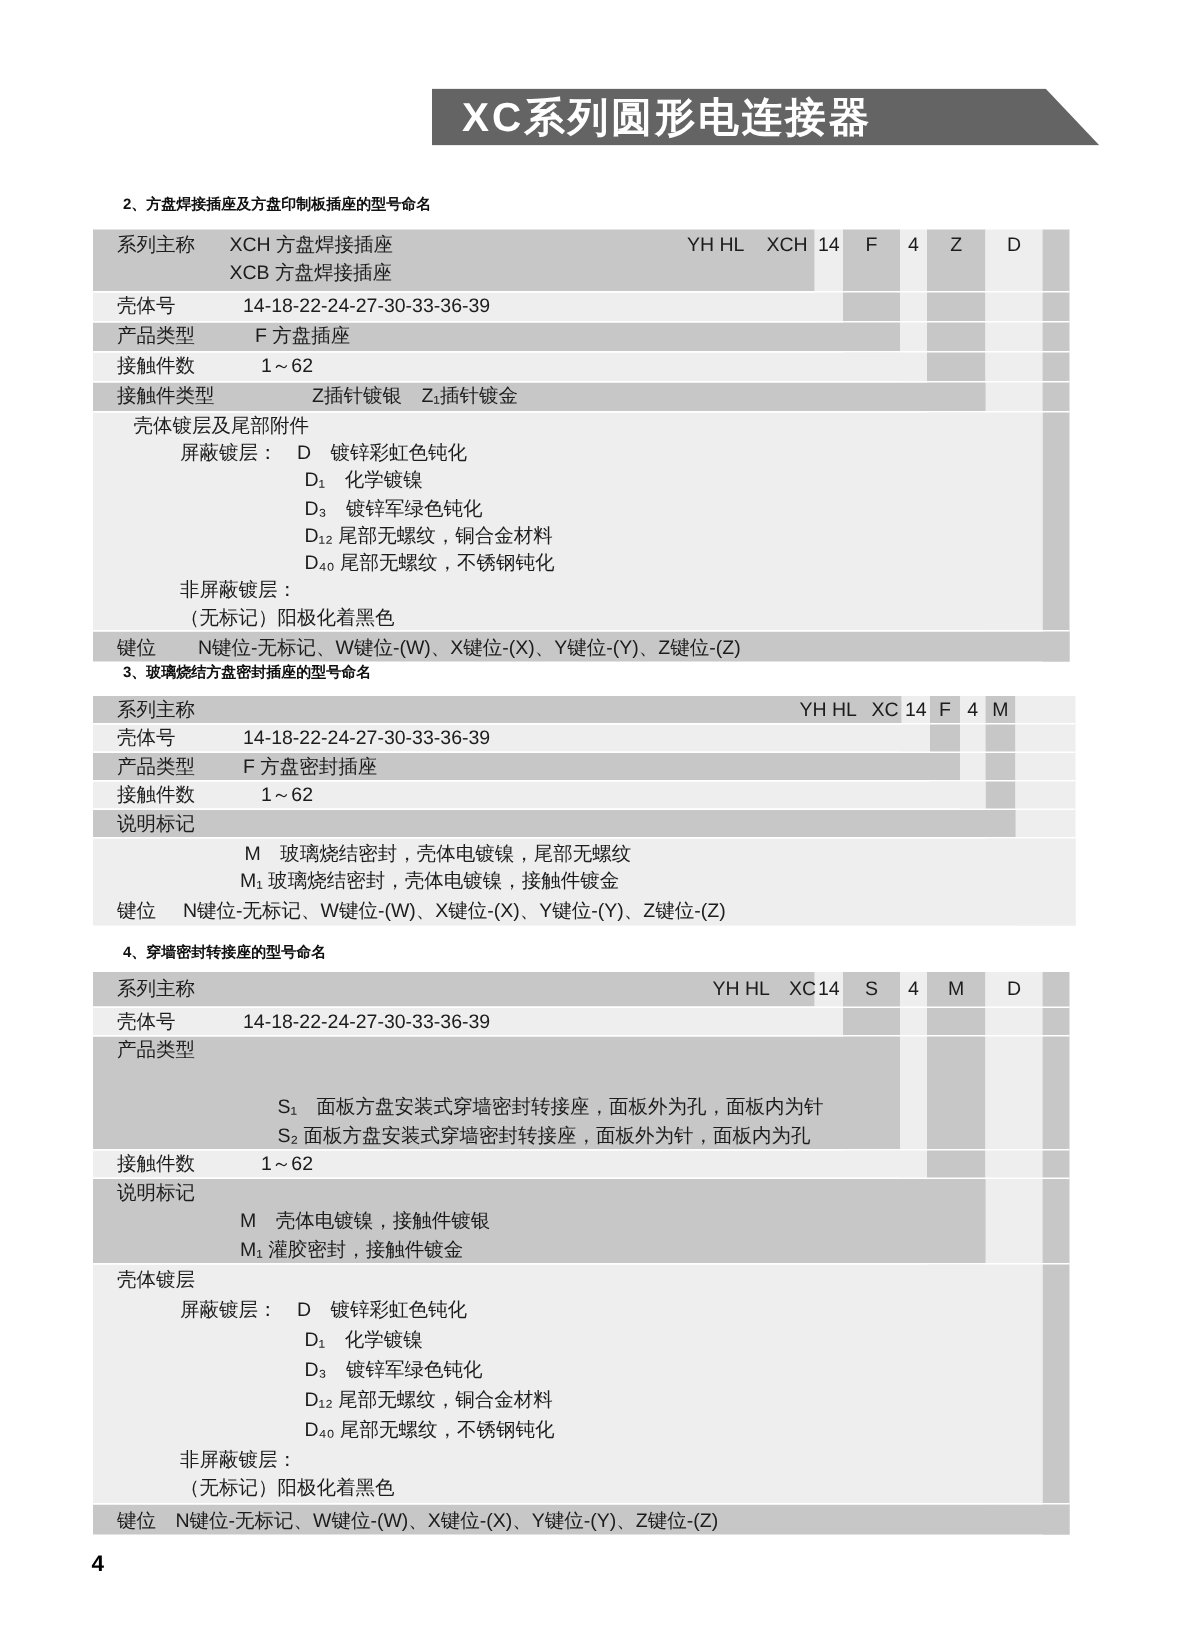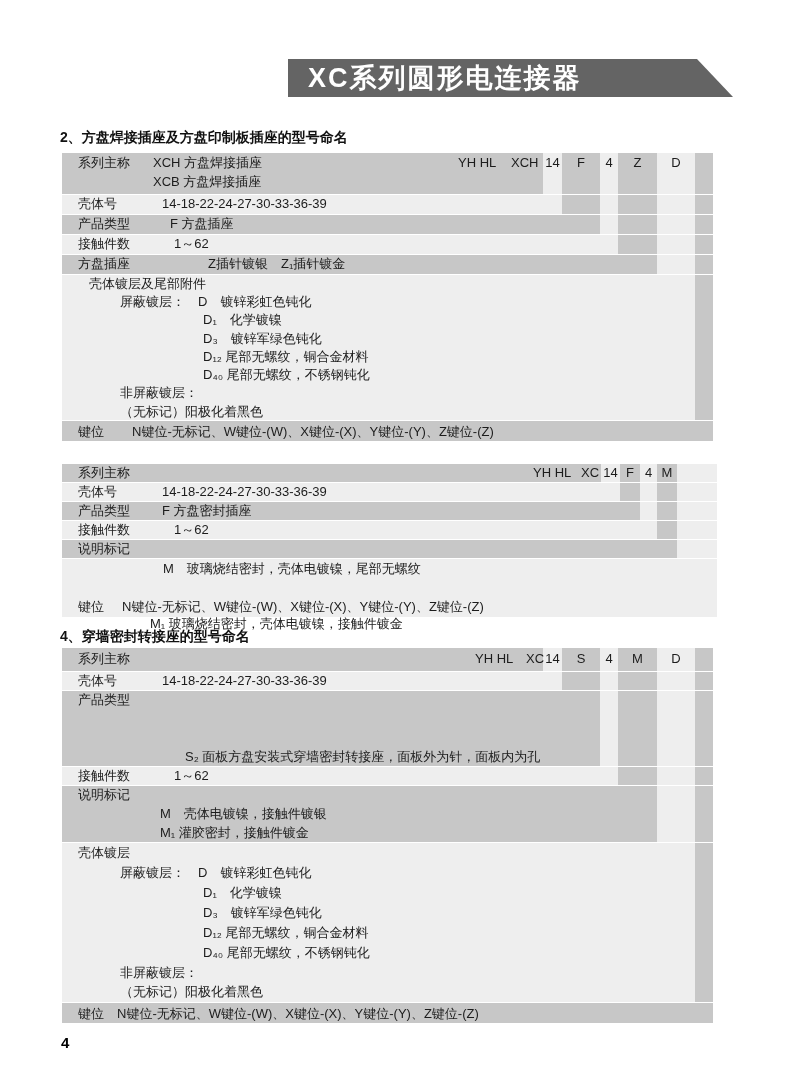--- a/index.html
+++ b/index.html
@@ -5,21 +5,21 @@
   html,body{margin:0;padding:0;background:#dcdcdc;}
   .page{
     position:relative;width:800px;height:1086px;margin:0 auto;
     background:#ffffff;overflow:hidden;
     font-family:"Liberation Sans","DejaVu Sans",sans-serif;color:#1c1c1c;
   }
   .banner{position:absolute;left:288px;top:59px;width:445px;height:38px;
     background:#646464;clip-path:polygon(0 0,409px 0,445px 38px,0 38px);}
   .banner .txt{display:block;padding-left:20px;font-size:27px;font-weight:bold;
     color:#ffffff;line-height:38px;letter-spacing:2px;white-space:nowrap;}
-  .sec-title{position:absolute;left:60px;font-size:14px;font-weight:bold;color:#111;white-space:nowrap;}
+  .sec-title{position:absolute;left:82px;font-size:10px;font-weight:bold;color:#111;white-space:nowrap;}
   .tbl{position:absolute;left:62px;}
   .bar,.strip{position:absolute;}
   .med{background:#c7c7c7;}
   .lt{background:#eeeeee;}
   .sep{position:absolute;background:#ffffff;height:1.5px;z-index:2;}
   .t{position:absolute;font-size:13px;line-height:18px;height:18px;white-space:nowrap;z-index:3;color:#1c1c1c;}
   .tc{text-align:center;}
   .pageno{position:absolute;left:61px;top:1034px;font-size:15px;font-weight:bold;color:#000;}
 </style>
 </head>
@@ -66,35 +66,36 @@
 
     <div class="t" style="left:16px;top:1px;">系列主称</div>
     <div class="t" style="left:91px;top:1px;">XCH 方盘焊接插座</div>
     <div class="t" style="left:91px;top:20px;">XCB 方盘焊接插座</div>
     <div class="t" style="left:16px;top:42px;">壳体号</div>
     <div class="t" style="left:100px;top:42px;">14-18-22-24-27-30-33-36-39</div>
     <div class="t" style="left:16px;top:62px;">产品类型</div>
     <div class="t" style="left:108px;top:62px;">F 方盘插座</div>
     <div class="t" style="left:16px;top:82px;">接触件数</div>
     <div class="t" style="left:112px;top:82px;">1～62</div>
-    <div class="t" style="left:16px;top:102px;">方盘插座</div>
+    <div class="t" style="left:16px;top:102px;">接触件类型</div>
     <div class="t" style="left:146px;top:102px;">Z插针镀银　Z₁插针镀金</div>
     <div class="t" style="left:16px;top:122px;margin-left:11px;">壳体镀层及尾部附件</div>
     <div class="t" style="left:58px;top:140px;">屏蔽镀层：</div>
     <div class="t" style="left:136px;top:140px;">D　镀锌彩虹色钝化</div>
     <div class="t" style="left:141px;top:158px;">D₁　化学镀镍</div>
     <div class="t" style="left:141px;top:177px;">D₃　镀锌军绿色钝化</div>
     <div class="t" style="left:141px;top:195px;">D₁₂ 尾部无螺纹，铜合金材料</div>
     <div class="t" style="left:141px;top:213px;">D₄₀ 尾部无螺纹，不锈钢钝化</div>
     <div class="t" style="left:58px;top:231px;">非屏蔽镀层：</div>
     <div class="t" style="left:58px;top:250px;">（无标记）阳极化着黑色</div>
     <div class="t" style="left:16px;top:269px;line-height:20px;height:20px;">键位</div>
     <div class="t" style="left:70px;top:269px;line-height:20px;height:20px;">N键位-无标记、W键位-(W)、X键位-(X)、Y键位-(Y)、Z键位-(Z)</div>
   </div>
 
+  <div class="sec-title" style="top:441px;">3、玻璃烧结方盘密封插座的型号命名</div>
   <div class="tbl" style="top:464px;width:655px;height:153px;">
     <div class="strip lt" style="left:539px;top:0;width:19px;height:38px;"></div>
     <div class="strip med" style="left:558px;top:0;width:20px;height:57px;"></div>
     <div class="strip lt" style="left:578px;top:0;width:17px;height:76px;"></div>
     <div class="strip med" style="left:595px;top:0;width:20px;height:95px;"></div>
     <div class="strip lt" style="left:615px;top:0;width:40px;height:153px;"></div>
     <div class="bar med" style="left:0;top:0;width:539px;height:17.5px;"></div>
     <div class="bar lt" style="left:0;top:19px;width:558px;height:17.5px;"></div>
     <div class="bar med" style="left:0;top:38px;width:578px;height:17.5px;"></div>
     <div class="bar lt" style="left:0;top:57px;width:595px;height:17.5px;"></div>
@@ -113,21 +114,21 @@
     <div class="t tc" style="left:595px;top:0;width:20px;">M</div>
     <div class="t" style="left:16px;top:0;">系列主称</div>
     <div class="t" style="left:16px;top:19px;">壳体号</div>
     <div class="t" style="left:100px;top:19px;">14-18-22-24-27-30-33-36-39</div>
     <div class="t" style="left:16px;top:38px;">产品类型</div>
     <div class="t" style="left:100px;top:38px;">F 方盘密封插座</div>
     <div class="t" style="left:16px;top:57px;">接触件数</div>
     <div class="t" style="left:112px;top:57px;">1～62</div>
     <div class="t" style="left:16px;top:76px;">说明标记</div>
     <div class="t" style="left:101px;top:96px;">M　玻璃烧结密封，壳体电镀镍，尾部无螺纹</div>
-    <div class="t" style="left:88px;top:114px;margin-top:37px;">M₁ 玻璃烧结密封，壳体电镀镍，接触件镀金</div>
+    <div class="t" style="left:98px;top:114px;">M₁ 玻璃烧结密封，壳体电镀镍，接触件镀金</div>
     <div class="t" style="left:16px;top:133px;line-height:20px;height:20px;">键位</div>
     <div class="t" style="left:60px;top:133px;line-height:20px;height:20px;">N键位-无标记、W键位-(W)、X键位-(X)、Y键位-(Y)、Z键位-(Z)</div>
   </div>
 
   <div class="sec-title" style="top:628px;">4、穿墙密封转接座的型号命名</div>
   <div class="tbl" style="top:648px;width:651px;height:375px;">
     <div class="strip lt" style="left:481px;top:0;width:19px;height:43px;"></div>
     <div class="strip med" style="left:500px;top:0;width:38px;height:119px;"></div>
     <div class="strip lt" style="left:538px;top:0;width:18px;height:138px;"></div>
     <div class="strip med" style="left:556px;top:0;width:39px;height:195px;"></div>
@@ -150,20 +151,21 @@
     <div class="t" style="left:464px;top:2px;">XC</div>
     <div class="t tc" style="left:481px;top:2px;width:19px;">14</div>
     <div class="t tc" style="left:500px;top:2px;width:38px;">S</div>
     <div class="t tc" style="left:538px;top:2px;width:18px;">4</div>
     <div class="t tc" style="left:556px;top:2px;width:39px;">M</div>
     <div class="t tc" style="left:595px;top:2px;width:38px;">D</div>
     <div class="t" style="left:16px;top:2px;">系列主称</div>
     <div class="t" style="left:16px;top:24px;">壳体号</div>
     <div class="t" style="left:100px;top:24px;">14-18-22-24-27-30-33-36-39</div>
     <div class="t" style="left:16px;top:43px;">产品类型</div>
+    <div class="t" style="left:123px;top:81px;">S₁　面板方盘安装式穿墙密封转接座，面板外为孔，面板内为针</div>
     <div class="t" style="left:123px;top:100px;">S₂ 面板方盘安装式穿墙密封转接座，面板外为针，面板内为孔</div>
     <div class="t" style="left:16px;top:119px;">接触件数</div>
     <div class="t" style="left:112px;top:119px;">1～62</div>
     <div class="t" style="left:16px;top:138px;">说明标记</div>
     <div class="t" style="left:98px;top:157px;">M　壳体电镀镍，接触件镀银</div>
     <div class="t" style="left:98px;top:176px;">M₁ 灌胶密封，接触件镀金</div>
     <div class="t" style="left:16px;top:196px;">壳体镀层</div>
     <div class="t" style="left:58px;top:216px;">屏蔽镀层：</div>
     <div class="t" style="left:136px;top:216px;">D　镀锌彩虹色钝化</div>
     <div class="t" style="left:141px;top:236px;">D₁　化学镀镍</div>

